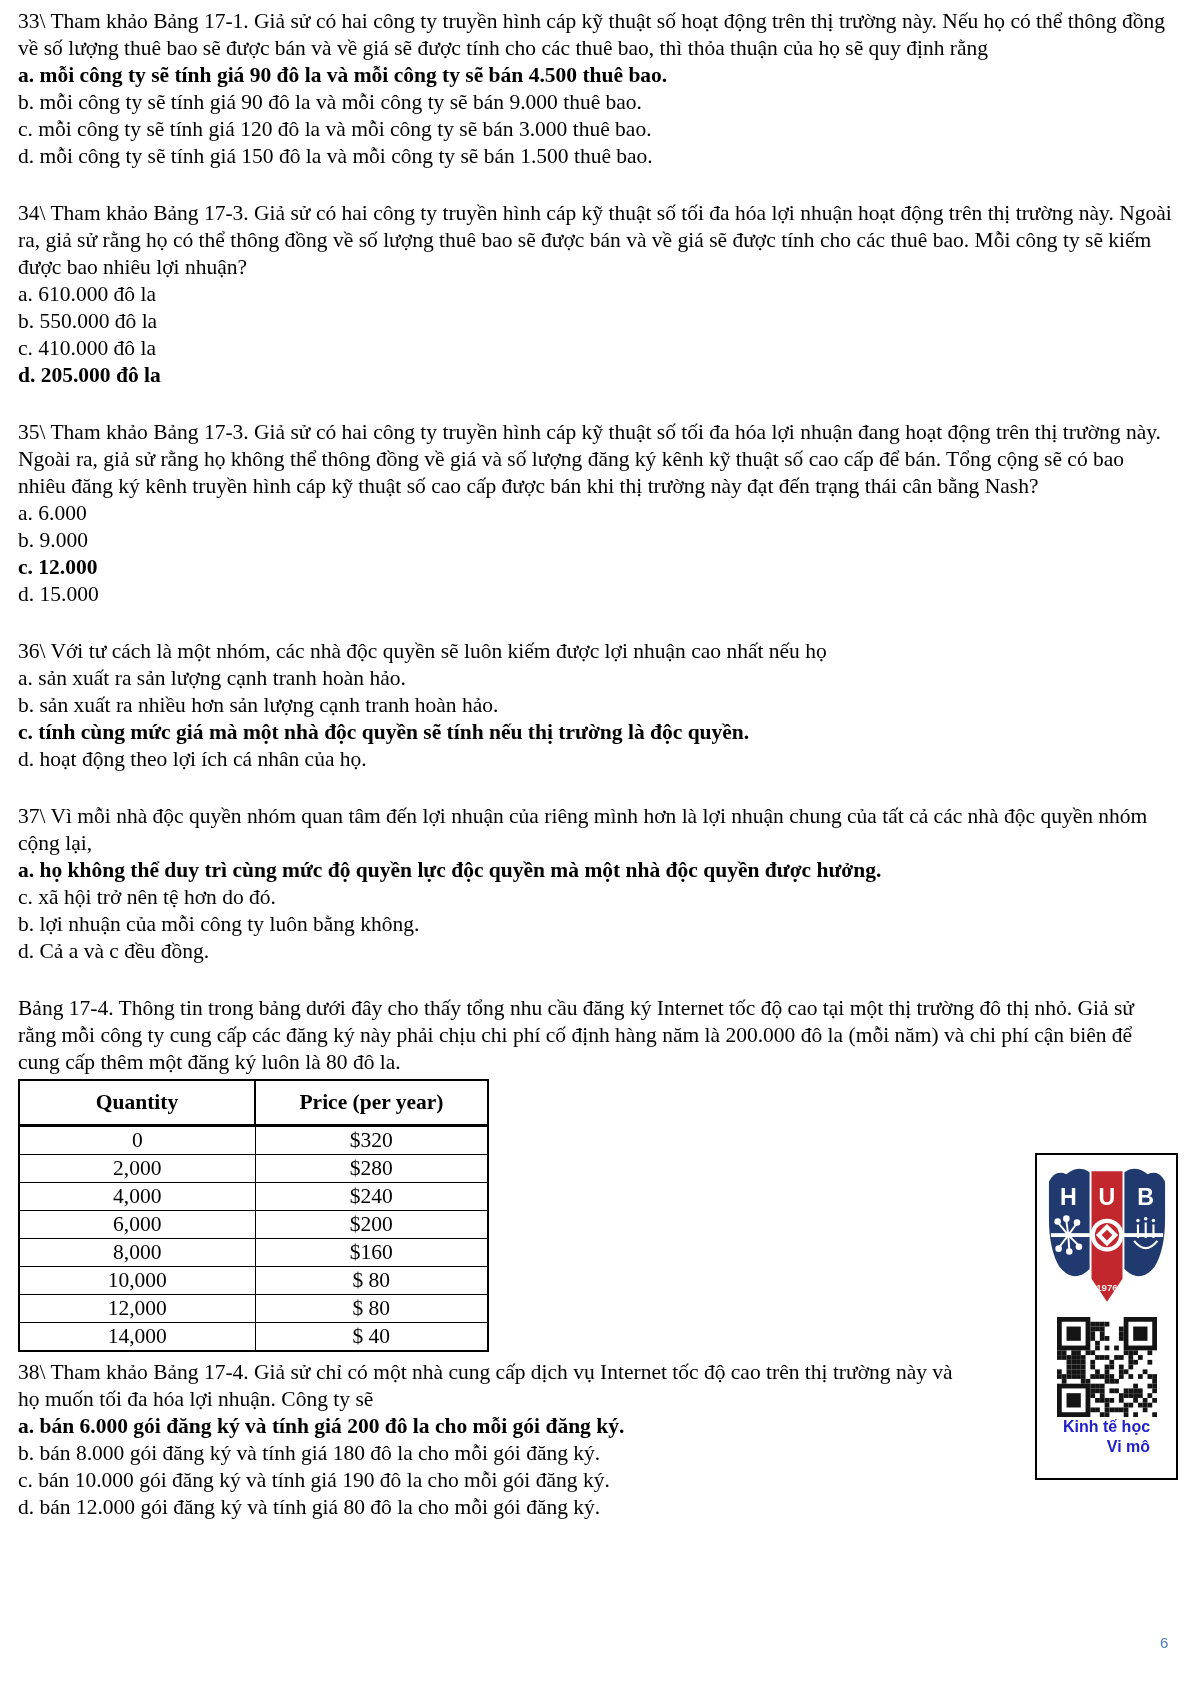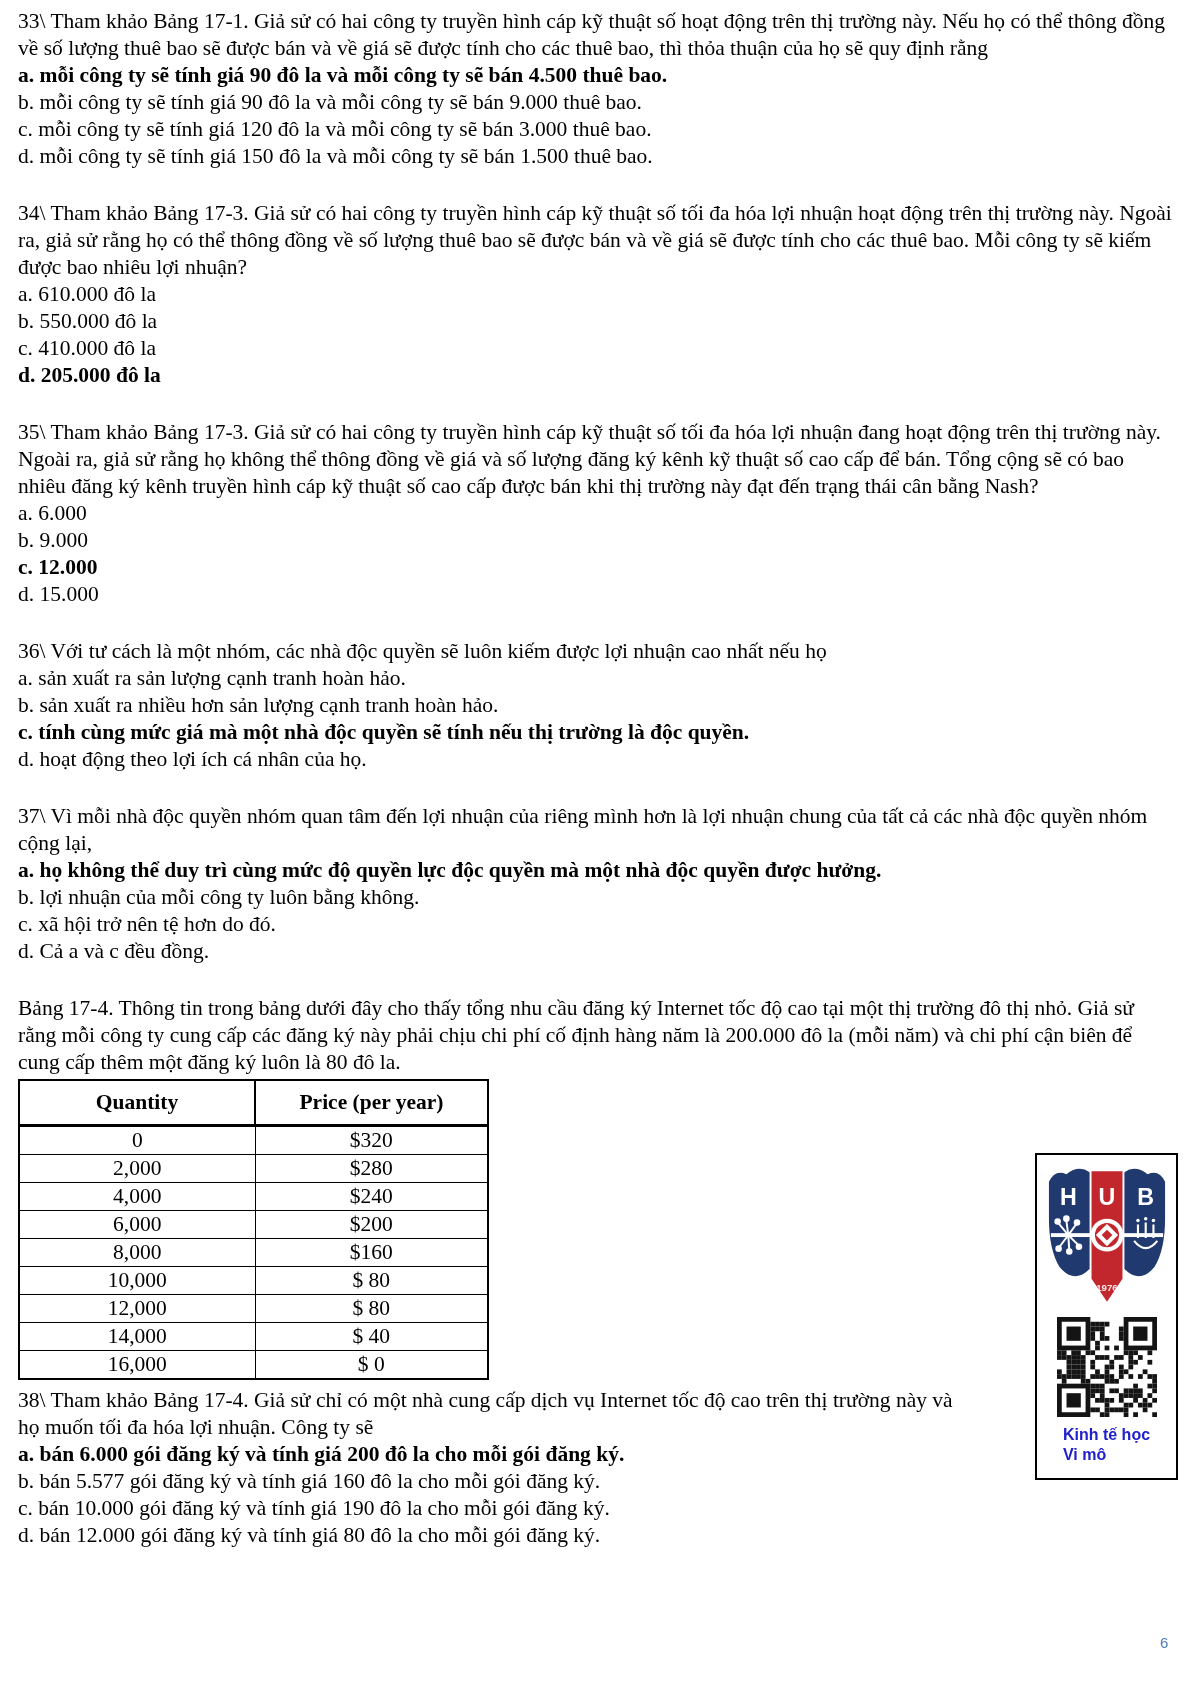--- a/index.html
+++ b/index.html
@@ -25,21 +25,21 @@
     height:27px;border:1.5px solid #000;text-align:center;padding:0;font-size:21.5px;
   }
   .logo-box{
     position:absolute;left:1035px;top:1153px;width:143px;height:327px;
     border:2px solid #000;box-sizing:border-box;background:#fff;
     display:flex;flex-direction:column;align-items:center;
   }
   .shield{margin-top:8px;}
   .qr{margin-top:4px;}
   .logo-caption{
-    margin-top:8px;text-align:left;color:#2020cc;
+    text-align:right;color:#2020cc;
     font-family:"Liberation Sans", sans-serif;font-weight:bold;
     font-size:16px;line-height:20px;
   }
   .page-number{
     position:absolute;left:1160px;top:1634px;color:#4a7cb8;
     font-family:"Liberation Sans", sans-serif;font-size:15px;line-height:18px;
   }
 </style>
 </head>
 <body>
@@ -74,22 +74,22 @@
     <p>36\ Với tư cách là một nhóm, các nhà độc quyền sẽ luôn kiếm được lợi nhuận cao nhất nếu họ</p>
     <p>a. sản xuất ra sản lượng cạnh tranh hoàn hảo.</p>
     <p>b. sản xuất ra nhiều hơn sản lượng cạnh tranh hoàn hảo.</p>
     <p class="bold">c. tính cùng mức giá mà một nhà độc quyền sẽ tính nếu thị trường là độc quyền.</p>
     <p>d. hoạt động theo lợi ích cá nhân của họ.</p>
   </div>
 
   <div class="qblock">
     <p>37\ Vì mỗi nhà độc quyền nhóm quan tâm đến lợi nhuận của riêng mình hơn là lợi nhuận chung của tất cả các nhà độc quyền nhóm cộng lại,</p>
     <p class="bold">a. họ không thể duy trì cùng mức độ quyền lực độc quyền mà một nhà độc quyền được hưởng.</p>
+    <p>c. xã hội trở nên tệ hơn do đó.</p>
     <p>b. lợi nhuận của mỗi công ty luôn bằng không.</p>
-    <p>c. xã hội trở nên tệ hơn do đó.</p>
     <p>d. Cả a và c đều đồng.</p>
   </div>
 
   <div class="table-wrap">
     <p>Bảng 17-4. Thông tin trong bảng dưới đây cho thấy tổng nhu cầu đăng ký Internet tốc độ cao tại một thị trường đô thị nhỏ. Giả sử rằng mỗi công ty cung cấp các đăng ký này phải chịu chi phí cố định hàng năm là 200.000 đô la (mỗi năm) và chi phí cận biên để cung cấp thêm một đăng ký luôn là 80 đô la.</p>
     <table class="demand-table">
       <thead>
         <tr>
           <th>Quantity</th>
           <th>Price (per year)</th>
@@ -121,32 +121,28 @@
             <td>$ 80</td>
           </tr>
         <tr>
             <td>12,000</td>
             <td>$ 80</td>
           </tr>
         <tr>
             <td>14,000</td>
             <td>$ 40</td>
           </tr>
-        <tr>
-            <td>16,000</td>
-            <td>$ 0</td>
-          </tr>
       </tbody>
     </table>
   </div>
 
   <div class="q38-block">
     <p>38\ Tham khảo Bảng 17-4. Giả sử chỉ có một nhà cung cấp dịch vụ Internet tốc độ cao trên thị trường này và họ muốn tối đa hóa lợi nhuận. Công ty sẽ</p>
     <p class="bold">a. bán 6.000 gói đăng ký và tính giá 200 đô la cho mỗi gói đăng ký.</p>
-    <p>b. bán 5.577 gói đăng ký và tính giá 160 đô la cho mỗi gói đăng ký.</p>
+    <p>b. bán 8.000 gói đăng ký và tính giá 180 đô la cho mỗi gói đăng ký.</p>
     <p>c. bán 10.000 gói đăng ký và tính giá 190 đô la cho mỗi gói đăng ký.</p>
     <p>d. bán 12.000 gói đăng ký và tính giá 80 đô la cho mỗi gói đăng ký.</p>
   </div>
 
 </div>
 
 <div class="logo-box">
   <svg class="shield" width="120" height="150" viewBox="0 0 124 152">
     <path d="M2,18 Q8,5 20,10 Q33,0 44,8 L44,108 Q28,124 13,106 Q2,88 2,56 Z" fill="#203a70"></path>
     <path d="M122,18 Q116,5 104,10 Q91,0 80,8 L80,108 Q96,124 111,106 Q122,88 122,56 Z" fill="#203a70"></path>

